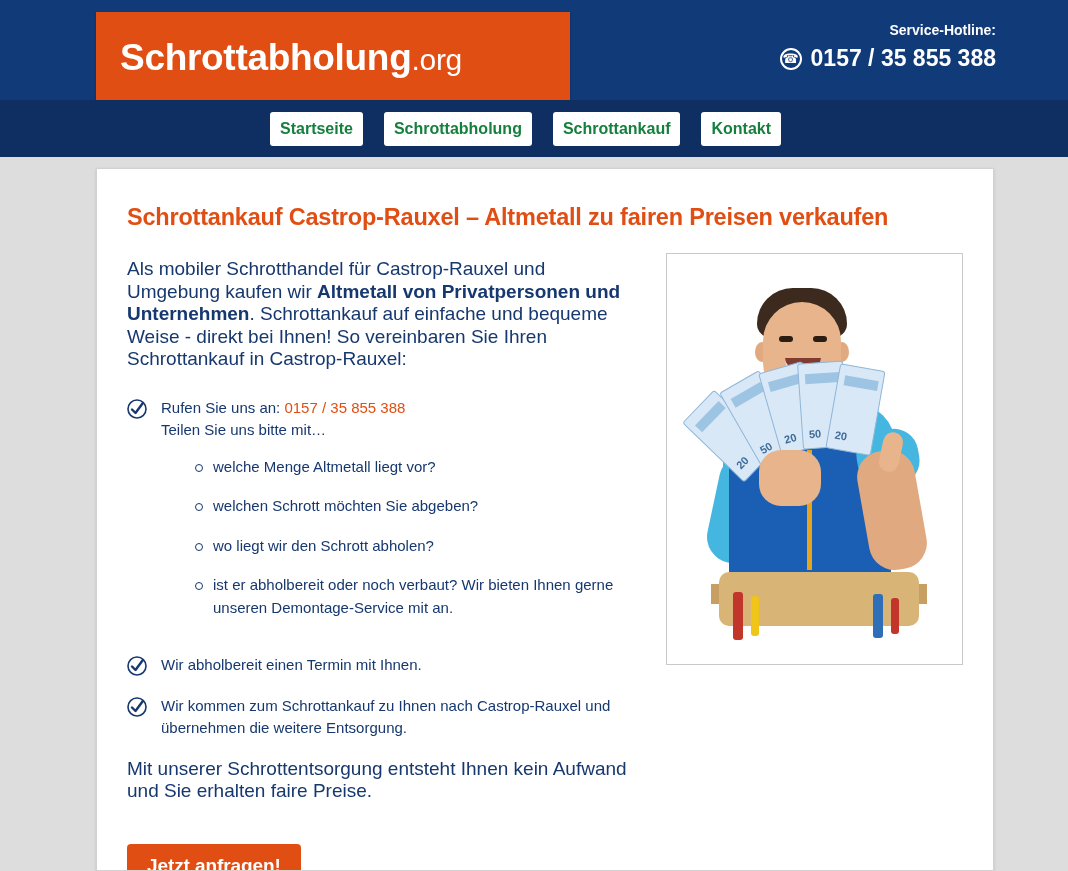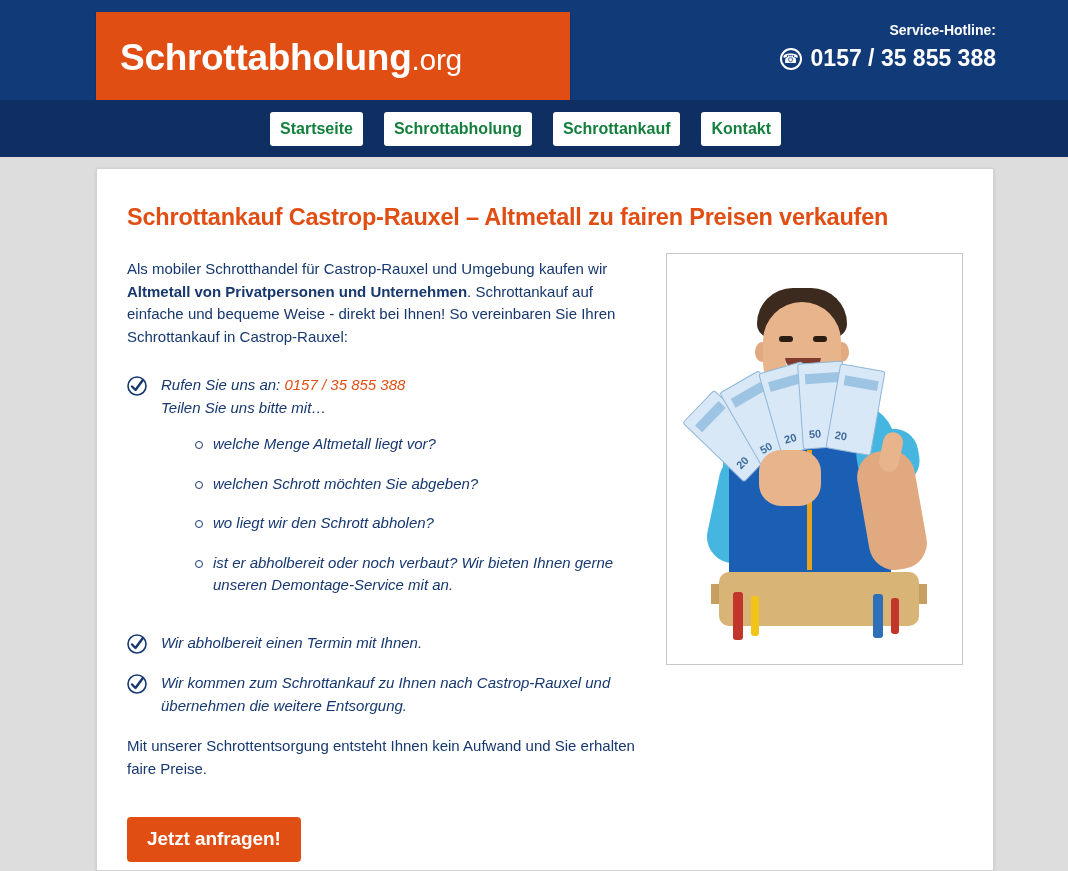--- a/index.html
+++ b/index.html
@@ -71,21 +71,21 @@
     box-shadow: 0 1px 3px rgba(0,0,0,0.12);
     overflow: hidden;
   }
   .content-inner { padding: 34px 30px 0 30px; position: relative; }
   h1.page-title {
     margin: 0 0 26px 0;
     font-size: 23.5px; font-weight: bold; color: #e14e13;
     letter-spacing: -0.2px; line-height: 1.25;
   }
   .body-text {
-    color: #16386f; font-size: 15px; line-height: 22.5px;
+    color: #16386f; font-size: 19px; line-height: 22.5px;
   }
   .intro { width: 510px; }
   .intro b { font-weight: bold; }
 
   .hero-img {
     position: absolute; right: 30px; top: 84px;
     width: 297px; height: 412px;
     border: 1px solid #c9c9c9;
     background: #ffffff;
     overflow: hidden;
@@ -176,21 +176,21 @@
     font-style:normal;
   }
   .ill .n1 { left: 70px; top: 126px; transform: rotate(-46deg); }
   .ill .n2 { left: 92px; top: 116px; transform: rotate(-30deg); }
   .ill .n3 { left: 114px; top: 110px; transform: rotate(-16deg); }
   .ill .n4 { left: 136px; top: 108px; transform: rotate(-4deg); }
   .ill .n5 { left: 158px; top: 112px; transform: rotate(10deg); }
 
   
   .checklist { margin-top: 26px; width: 530px; }
-  .check-row { display: flex; align-items: flex-start; gap: 14px; margin-bottom: 18px; font-style: italic; }
+  .check-row { display: flex; align-items: flex-start; gap: 14px; margin-bottom: 18px; }
   .check-icon {
     flex: 0 0 auto; width: 20px; height: 20px; margin-top: 2px;
     color: #16386f;
   }
   .check-text { color: #16386f; font-size: 15px; line-height: 22.5px; }
   .phone-inline { color: #e14e13; }
   .sub-list { margin: 14px 0 0 34px; padding: 0; list-style: none; }
   .sub-list li {
     position: relative; color: #16386f; font-size: 15px; line-height: 22.5px;
     margin-bottom: 17px; padding-left: 18px;

